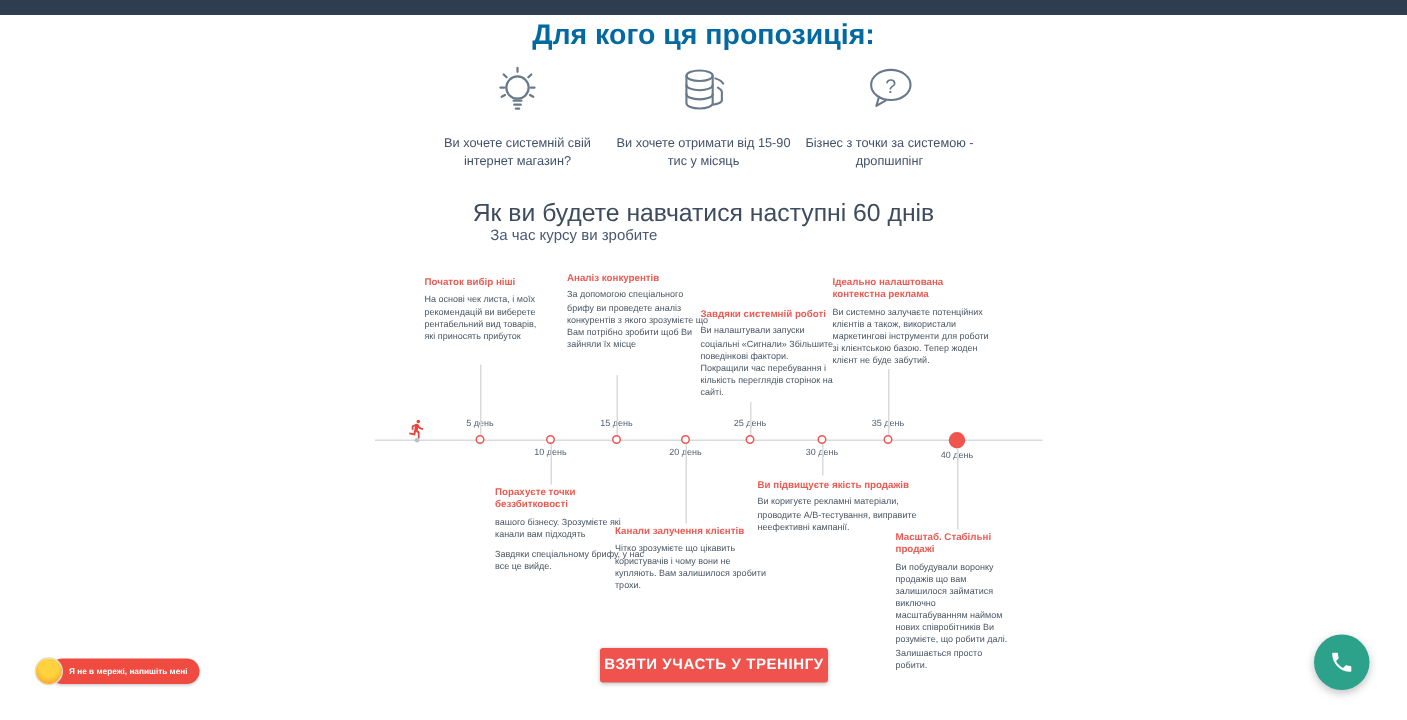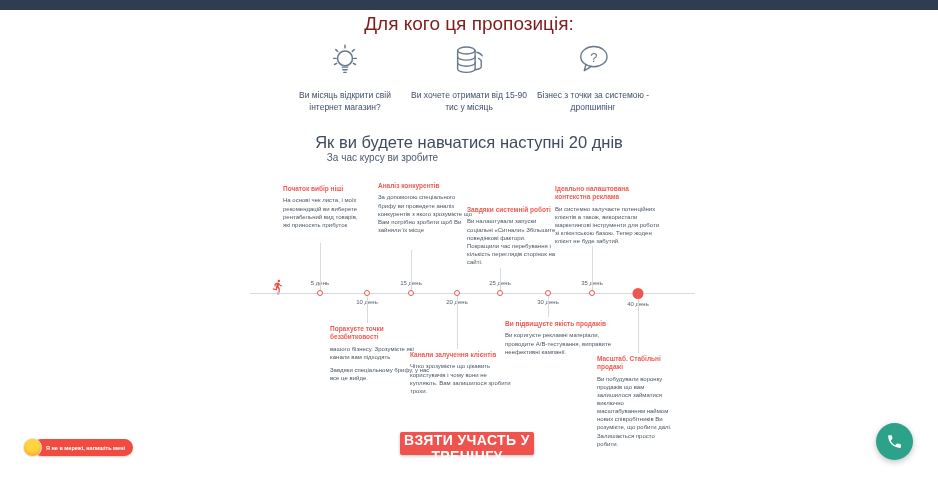--- a/index.html
+++ b/index.html
@@ -4,21 +4,21 @@
 <style>
   * { margin:0; padding:0; box-sizing:border-box; }
   html,body { width:938px; height:480px; background:#fff; overflow:hidden;
               font-family:"Liberation Sans", sans-serif; }
   .abs { position:absolute; }
   .page { position:relative; width:938px; height:480px; background:#ffffff; }
 
   .topbar { left:0; top:0; width:938px; height:10px; background:#2e3d50; }
 
   .h1 { left:0; top:13px; width:938px; text-align:center;
-        font-size:19px; color:#7f1d1d; font-weight:400; }
+        font-size:19px; color:#0369a1; font-weight:700; }
 
   .features { left:283px; top:40px; width:372px; display:flex; }
   .feature { width:124px; display:flex; flex-direction:column; align-items:center; }
   .feature .icon { height:42px; display:flex; align-items:flex-end; justify-content:center; }
   .feature .cap { margin-top:8px; font-size:8.5px; line-height:1.4; color:#42506a;
                   text-align:center; font-weight:500; }
 
   .h2 { left:0; top:133px; width:938px; text-align:center;
         font-size:16.5px; color:#3e4c5e; font-weight:500; }
   .h2sub { left:0; top:152px; width:765px; text-align:center;
@@ -33,23 +33,23 @@
             transform:translateX(-50%); top:292px; }
   .tick { width:44px; transform:translateX(-50%); text-align:center;
           font-size:6px; color:#535f6d; }
   .tick-top { top:280px; } .tick-bot { top:299px; }
   .conn { width:1px; background:#d8dbde; }
   .ms { line-height:1.3; }
   .ms .t { color:#ee5a52; font-weight:bold; font-size:6.5px; margin-bottom:3px; }
   .ms .b { color:#495663; font-size:6px; line-height:1.35; }
   .ms .b2 { color:#495663; font-size:6px; line-height:1.35; margin-top:5px; }
 
-  .cta { left:400px; top:432px; width:134px; height:23px; background:#f0524d;
+  .cta { left:400px; top:432px; width:152px; height:23px; background:#f0524d;
          border:none; border-radius:2px; color:#fff; font-weight:bold;
-         font-size:14px; letter-spacing:0.4px; cursor:pointer;
+         font-size:10px; letter-spacing:0.4px; cursor:pointer;
          font-family:"Liberation Sans", sans-serif;
          box-shadow:0 1px 3px rgba(0,0,0,0.25); }
 
   .chat { left:33px; top:439px; height:17px; padding:0 8px 0 13px; background:#ef4b40;
           border-radius:9px; display:flex; align-items:center; cursor:pointer;
           box-shadow:0 1px 2px rgba(0,0,0,0.2); }
   .chat .txt { color:#fff; font-size:5.5px; font-weight:bold; white-space:nowrap; }
   .chat-avatar { left:23px; top:438px; width:19px; height:19px; border-radius:50%;
           background:radial-gradient(circle at 50% 35%, #ffd23e 0 45%, #f5911e 100%);
           border:1.5px solid #e8e0d0; }
@@ -71,21 +71,21 @@
 
   <div class="abs features">
     <div class="feature">
       <span class="icon">
         <svg width="42" height="42" viewBox="0 0 48 48" fill="none" stroke="#68798c" stroke-width="1.7" stroke-linecap="round">
           <circle cx="24" cy="21" r="8.5"></circle>
           <path d="M21 31 h6 M21.5 34 h5 M22.7 37 h2.6"></path>
           <path d="M24 6 v3 M11 21 h3 M34 21 h3 M13.5 11 l2.2 2.2 M34.5 11 l-2.2 2.2 M12 28 l2.4-1.4 M36 28 l-2.4-1.4"></path>
         </svg>
       </span>
-      <div class="cap">Ви місяць відкрити свій інтернет магазин?</div>
+      <div class="cap">Ви хочете системній свій інтернет магазин?</div>
     </div>
     <div class="feature">
       <span class="icon">
         <svg width="44" height="42" viewBox="0 0 48 48" fill="none" stroke="#68798c" stroke-width="1.6" stroke-linecap="round">
           <ellipse cx="21" cy="12" rx="10" ry="4"></ellipse>
           <path d="M11 12 v7 a10 4 0 0 0 20 0 v-7"></path>
           <path d="M11 19 v7 a10 4 0 0 0 20 0 v-7"></path>
           <path d="M11 26 v7 a10 4 0 0 0 20 0 v-7"></path>
           <path d="M33 14 a9 3.6 14 0 1 6 4 M35 21 a9 3.6 14 0 1 3 3 v6 a9 3.6 0 0 1 -7 4"></path>
         </svg>
@@ -97,21 +97,21 @@
         <svg width="46" height="42" viewBox="0 0 48 48" fill="none" stroke="#68798c" stroke-width="1.6" stroke-linecap="round">
           <ellipse cx="25" cy="19" rx="15" ry="11.5"></ellipse>
           <path d="M16 28 l-2 7 l7 -4" stroke-linejoin="round"></path>
           <text x="25" y="25" text-anchor="middle" font-size="15" stroke="none" fill="#68798c" font-family="Liberation Sans, sans-serif">?</text>
         </svg>
       </span>
       <div class="cap">Бізнес з точки за системою - дропшипінг</div>
     </div>
   </div>
 
-  <div class="abs h2">Як ви будете навчатися наступні 20 днів</div>
+  <div class="abs h2">Як ви будете навчатися наступні 60 днів</div>
   <div class="abs h2sub">За час курсу ви зробите</div>
 
   <div class="abs tl-line"></div>
 
   <span class="abs" style="left:271px; top:279px;">
     <svg width="14" height="14" viewBox="0 0 24 24" fill="#e8453f">
       <path d="M13.49 5.48c1.1 0 2-.9 2-2s-.9-2-2-2-2 .9-2 2 .9 2 2 2zm-3.6 13.9l1-4.4 2.1 2v6h2v-7.5l-2.1-2 .6-3c1.3 1.5 3.3 2.5 5.5 2.5v-2c-1.9 0-3.5-1-4.3-2.4l-1-1.6c-.4-.6-1-1-1.7-1-.3 0-.5.1-.8.1l-5.2 2.2v4.7h2v-3.4l1.8-.7-1.6 8.1-4.9-1-.4 2 7 1.4z"></path>
     </svg>
   </span>
   <div class="abs tl-startdot" style="left:278px;"></div>

